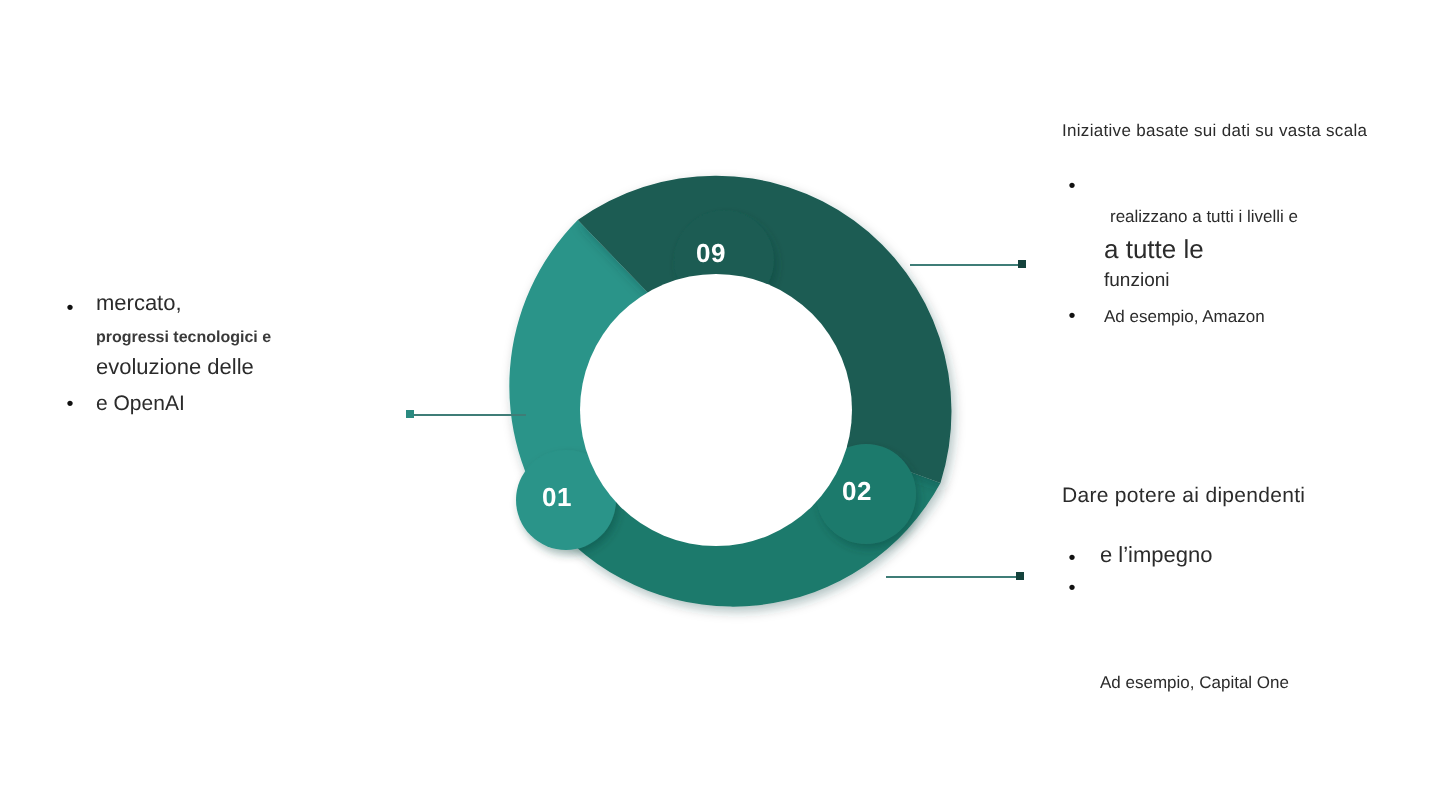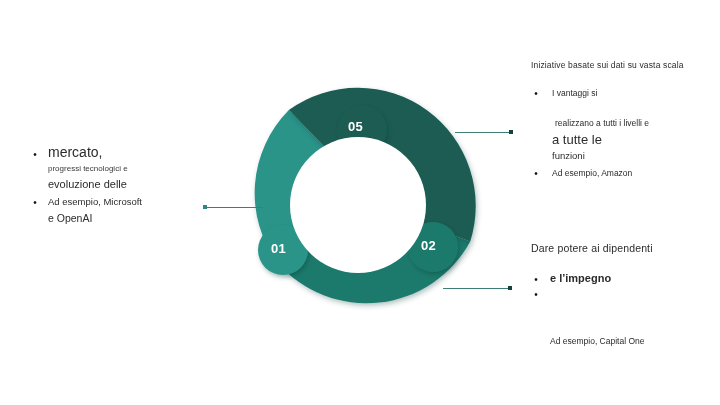--- a/index.html
+++ b/index.html
@@ -98,22 +98,22 @@
     display: block;
     color: #2b2b2b;
     white-space: nowrap;
   }
 
   
   .block-left { left: 30px; top: 130px; width: 200px; }
   .block-left .bullets { margin-top: 14px; }
   .block-left .r1 .bullet-dot { margin-top: 6px; }
   .bl-l1 { font-size: 13px; line-height: 18px; padding-left: 4px; }
-  .bl-l2 { font-size: 14px; line-height: 17px; padding-left: 4px; }
-  .bl-l3 { font-size: 8px;  line-height: 15px; padding-left: 4px; color: #3a3a3a;}
+  .bl-l2 { font-size: 11px; line-height: 17px; padding-left: 4px; }
+  .bl-l3 { font-size: 8px;  line-height: 15px; padding-left: 4px; color: #3a3a3a; font-weight: bold;}
   .bl-l4 { font-size: 11px; line-height: 17px; padding-left: 4px; }
   .bl-l5 { font-size: 9.5px; line-height: 16px; padding-left: 7px; }
   .block-left .r2 { margin-top: 1px; }
   .block-left .r2 .bullet-dot { margin-top: 4px; }
   .bl-l6 { font-size: 9.5px; line-height: 16px; padding-left: 4px; }
   .bl-l7 { font-size: 10.5px; line-height: 17px; padding-left: 4px; }
 
   
   .block-tr { left: 531px; top: 60px; width: 185px; }
   .block-tr .bullets { margin-top: 16px; }
@@ -125,21 +125,21 @@
   .block-tr .r2 { margin-top: 2px; }
   .block-tr .r2 .bullet-dot { margin-top: 3px; }
   .bl-t5 { font-size: 8.5px; line-height: 15px; padding-left: 7px; }
 
   
   .block-br { left: 531px; top: 242px; width: 185px; }
   .block-br .bullets { margin-top: 16px; }
   .block-br .r1 .bullet-dot { margin-top: 5px; }
   .block-br .block-heading { font-size: 10.5px; }
   .bl-b1 { font-size: 11px; line-height: 17px; padding-left: 9px; }
-  .bl-b2 { font-size: 11px; line-height: 17px; padding-left: 5px; font-weight: bold; }
+  .bl-b2 { font-size: 11px; line-height: 17px; padding-left: 5px; }
   .block-br .r2 { margin-top: 0px; }
   .block-br .r2 .bullet-dot { margin-top: 3px; }
   .bl-b3 { font-size: 8.5px; line-height: 15px; padding-left: 5px; margin-top: 47px; }
 </style>
 </head>
 <body>
 
 <div class="slide">
 
   <div class="donut-wrap">
@@ -171,21 +171,21 @@
                A 68 68 0 0 1 183.15 137.32
                Z"></path>
 
       <circle filter="url(#capshadow)" cx="122" cy="43" r="25" fill="#1a5c52"></circle>
       <circle filter="url(#capshadow)" cx="43" cy="163" r="25" fill="#2a9489"></circle>
       <circle filter="url(#capshadow)" cx="193" cy="160" r="25" fill="#1f7a6c"></circle>
 
       <circle cx="118" cy="118" r="68" fill="#ffffff"></circle>
     </svg>
 
-    <span class="num-label num-03">05</span>
+    <span class="num-label num-03">09</span>
     <span class="num-label num-01">01</span>
     <span class="num-label num-02">02</span>
   </div>
 
   <div class="conn conn-left"></div>
   <div class="conn-dot dot-left"></div>
 
   <div class="conn conn-tr"></div>
   <div class="conn-dot dark dot-tr"></div>
 
@@ -198,34 +198,32 @@
         <span class="bullet-dot">•</span>
         <span class="bullet-lines">
           <span class="bl bl-l2">mercato,</span>
           <span class="bl bl-l3">progressi tecnologici e</span>
           <span class="bl bl-l4">evoluzione delle</span>
         </span>
       </li>
       <li class="bullet-row r2">
         <span class="bullet-dot">•</span>
         <span class="bullet-lines">
-          <span class="bl bl-l6">Ad esempio, Microsoft</span>
           <span class="bl bl-l7">e OpenAI</span>
         </span>
       </li>
     </ul>
   </div>
 
   <div class="block block-tr">
     <div class="block-heading">Iniziative basate sui dati su vasta scala</div>
     <ul class="bullets">
       <li class="bullet-row r1">
         <span class="bullet-dot">•</span>
         <span class="bullet-lines">
-          <span class="bl bl-t1">I vantaggi si</span>
           <span class="bl bl-t2">realizzano a tutti i livelli e</span>
           <span class="bl bl-t3">a tutte le</span>
           <span class="bl bl-t4">funzioni</span>
         </span>
       </li>
       <li class="bullet-row r2">
         <span class="bullet-dot">•</span>
         <span class="bullet-lines">
           <span class="bl bl-t5">Ad esempio, Amazon</span>
         </span>

